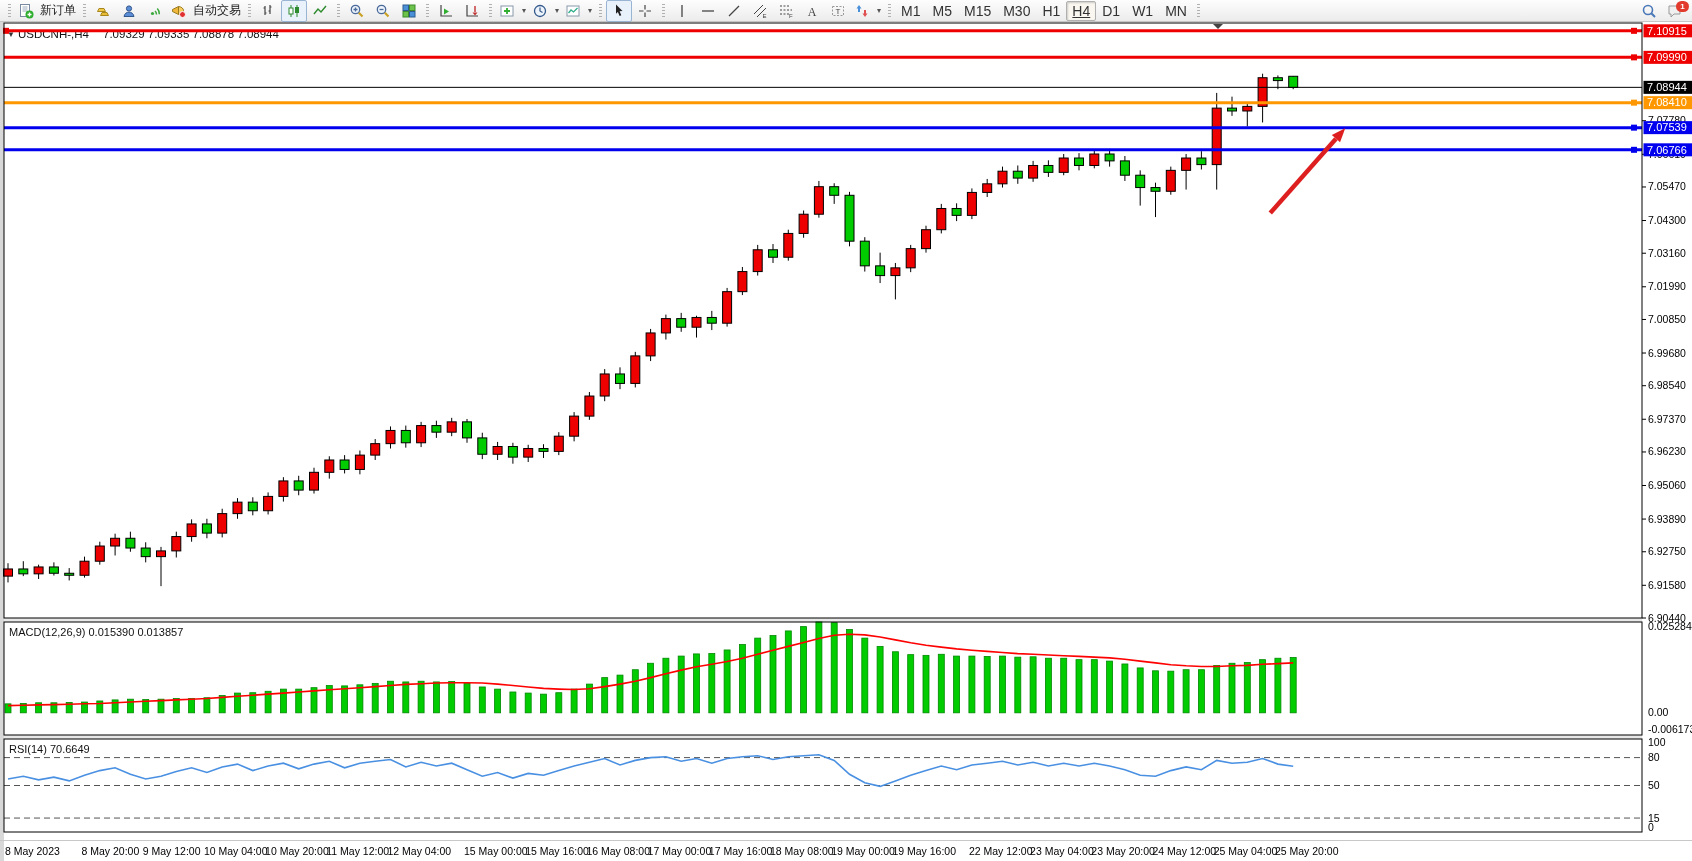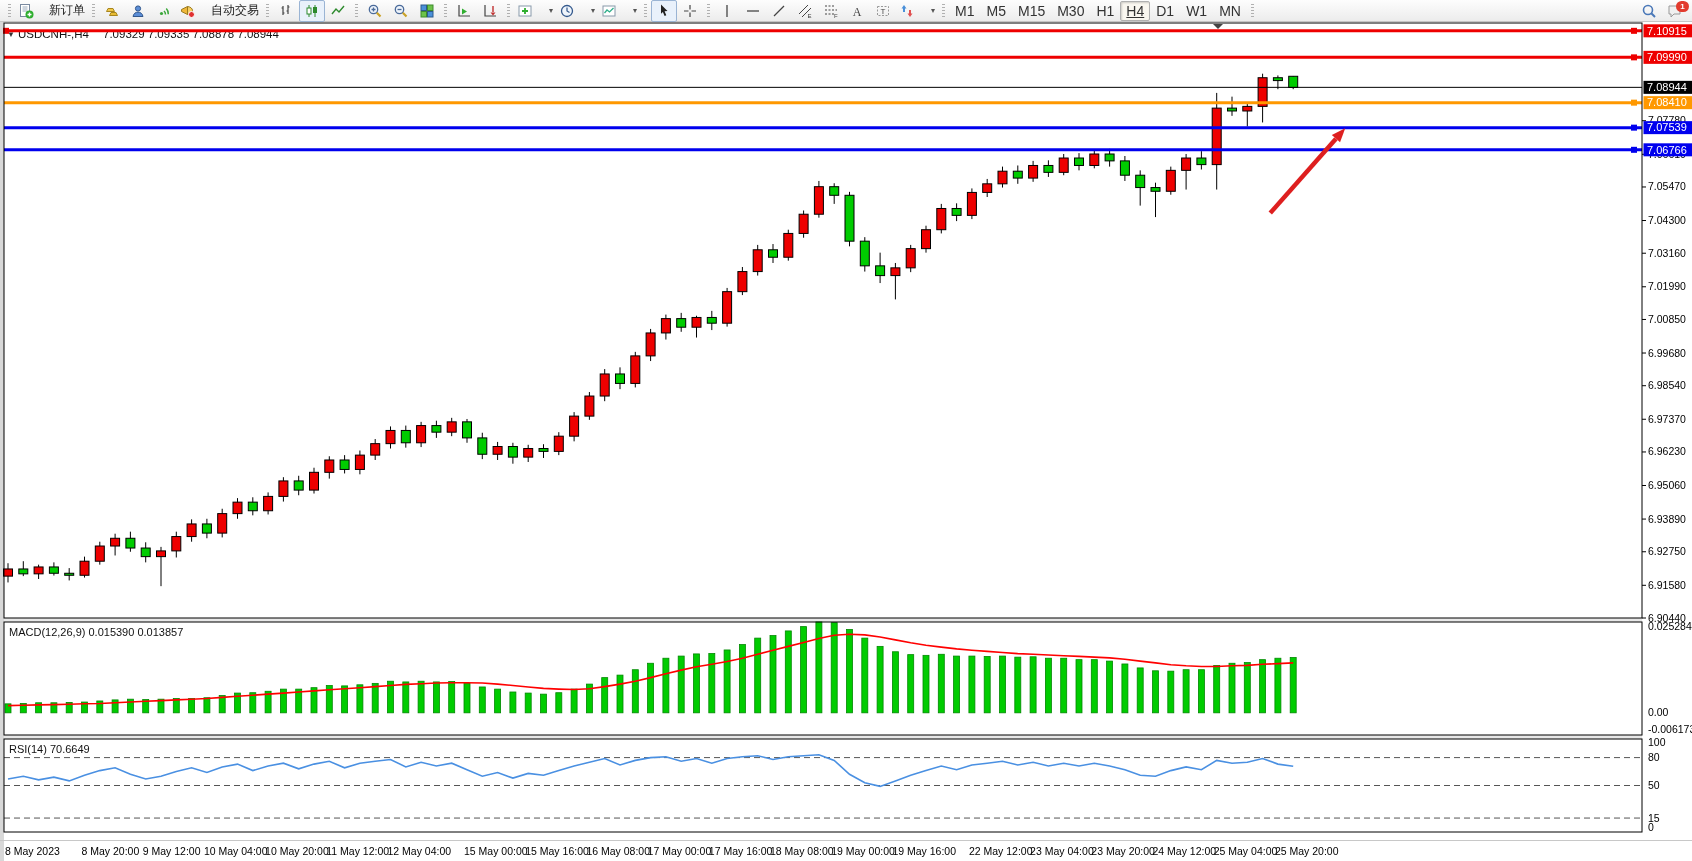--- a/index.html
+++ b/index.html
@@ -2,21 +2,21 @@
 <html><head>
 <meta charset="utf-8">
 <style>
   html,body{margin:0;padding:0;background:#fff;}
   body{width:1692px;height:861px;overflow:hidden;font-family:"Liberation Sans",sans-serif;}
   #app{position:relative;width:1692px;height:861px;background:#fff;}
   
   #toolbar{position:absolute;left:0;top:0;right:0;height:22px;background:linear-gradient(#fdfdfd,#ececec);
     border-bottom:1px solid #c6c6c6;display:flex;align-items:center;padding:0 4px;z-index:5;box-sizing:border-box;}
   .grip{width:3px;height:14px;margin:0 4px;background-image:repeating-linear-gradient(#b0b0b0 0 1px,transparent 1px 3px);}
-  .btn{height:20px;min-width:20px;display:inline-flex;align-items:center;justify-content:center;gap:15px;
+  .btn{height:20px;min-width:20px;display:inline-flex;align-items:center;justify-content:center;gap:6px;
     padding:0 2px;border:1px solid transparent;border-radius:2px;background:transparent;cursor:default;position:relative;}
   .btn.active{background:#e9f1fb;border:1px solid #9ab4d4;}
   .btn svg{width:16px;height:16px;display:block;}
   .btn .lbl{font-size:12px;color:#222;white-space:nowrap;}
   .btn .dd{font-size:8px;color:#555;margin-left:1px;}
   .btn .badge{position:absolute;right:-2px;top:0px;min-width:11px;height:11px;border-radius:6px;background:#e23b2e;
     color:#fff;font-size:8px;line-height:11px;text-align:center;font-weight:bold;padding:0 1px;}
   .tf{height:18px;padding:0 5px;border:1px solid transparent;font-size:14px;color:#333;display:inline-flex;
     align-items:center;border-radius:2px;}
   .tf.active{border:1px solid #b0b0b0;background:#faf7f0;box-shadow:inset 1px 1px 2px rgba(0,0,0,.18);text-decoration:underline;}

